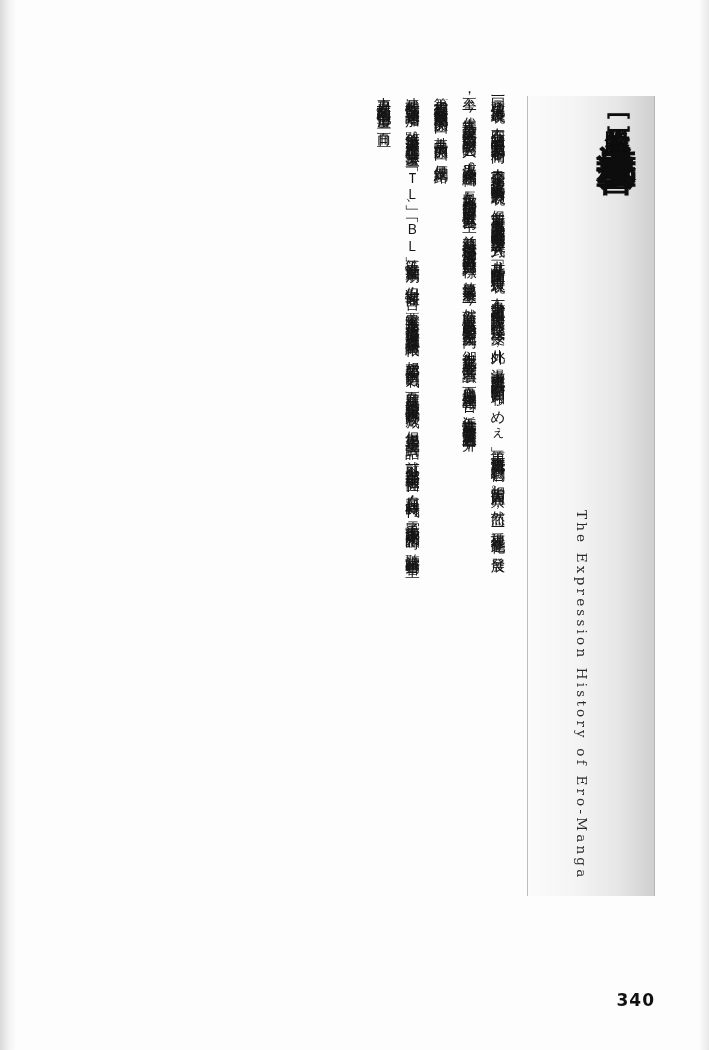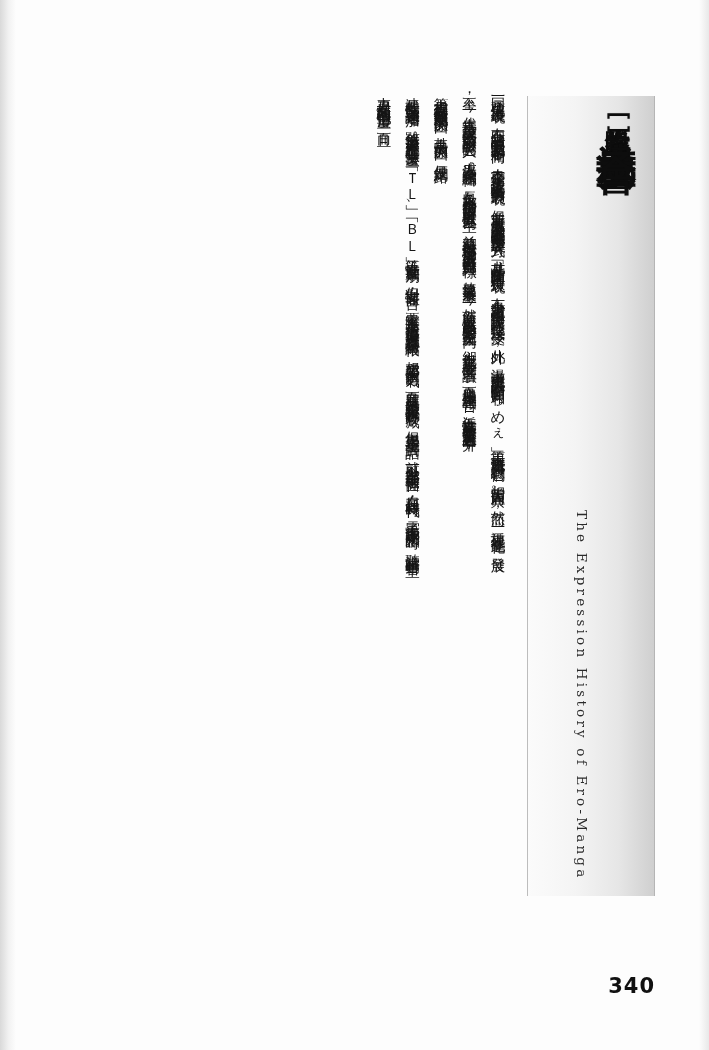--- a/index.html
+++ b/index.html
@@ -117,22 +117,22 @@
     height: 520px;
   }
   .col.mid {
     height: 640px;
   }
 
   
   #page-number {
     position: absolute;
     right: 54px;
-    bottom: 52px;
-    font-size: 21px;
+    bottom: 40px;
+    font-size: 17px;
     font-weight: bold;
     letter-spacing: 1px;
     color: #111;
     font-family: "DejaVu Sans", "Liberation Sans", sans-serif;
   }
 </style>
 </head>
 <body>
 
 <div id="page">

